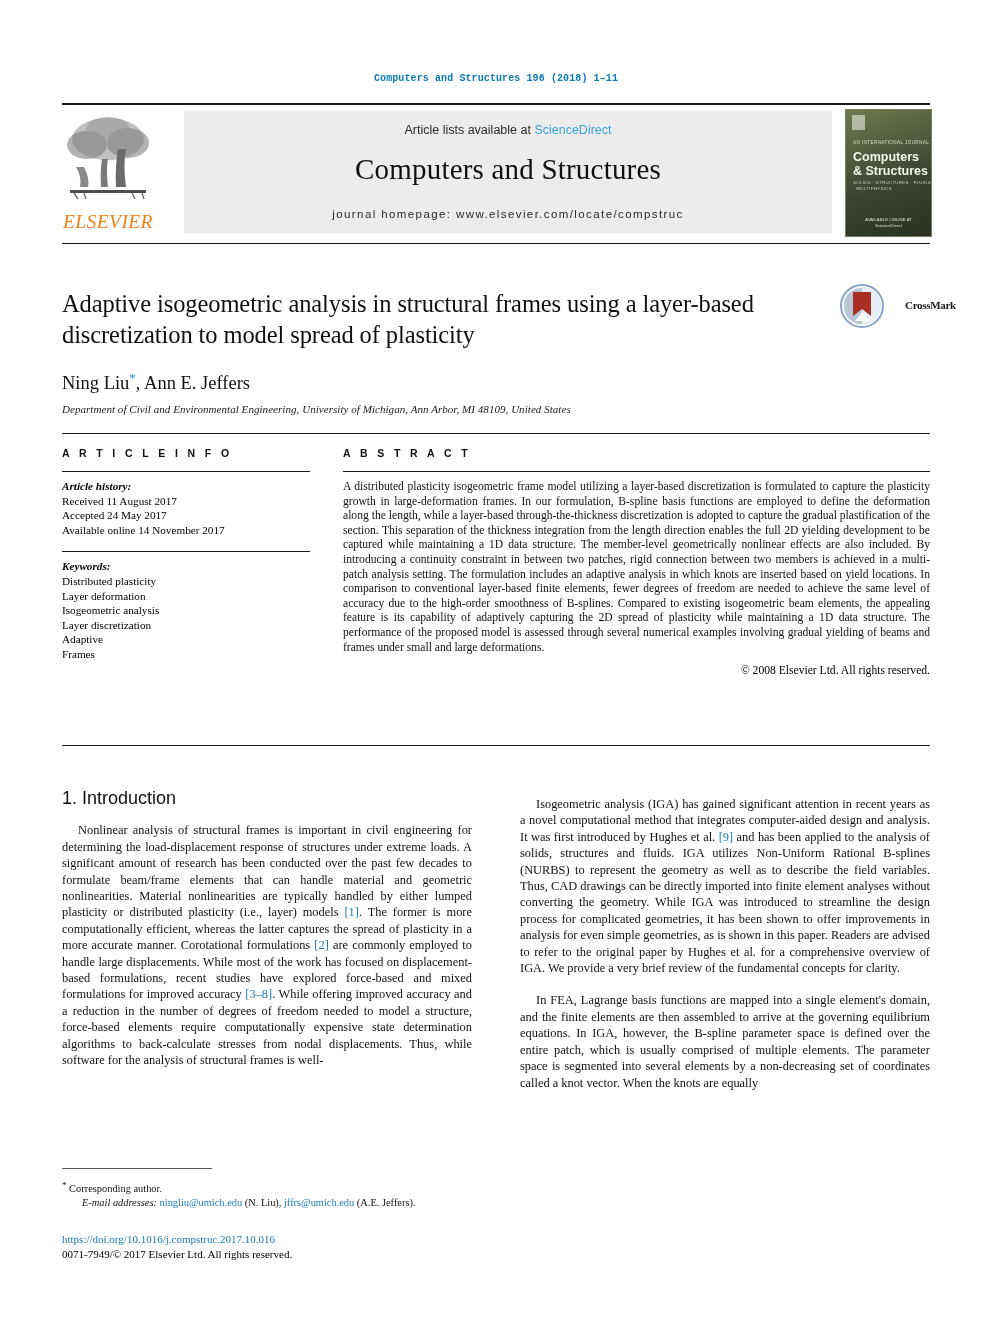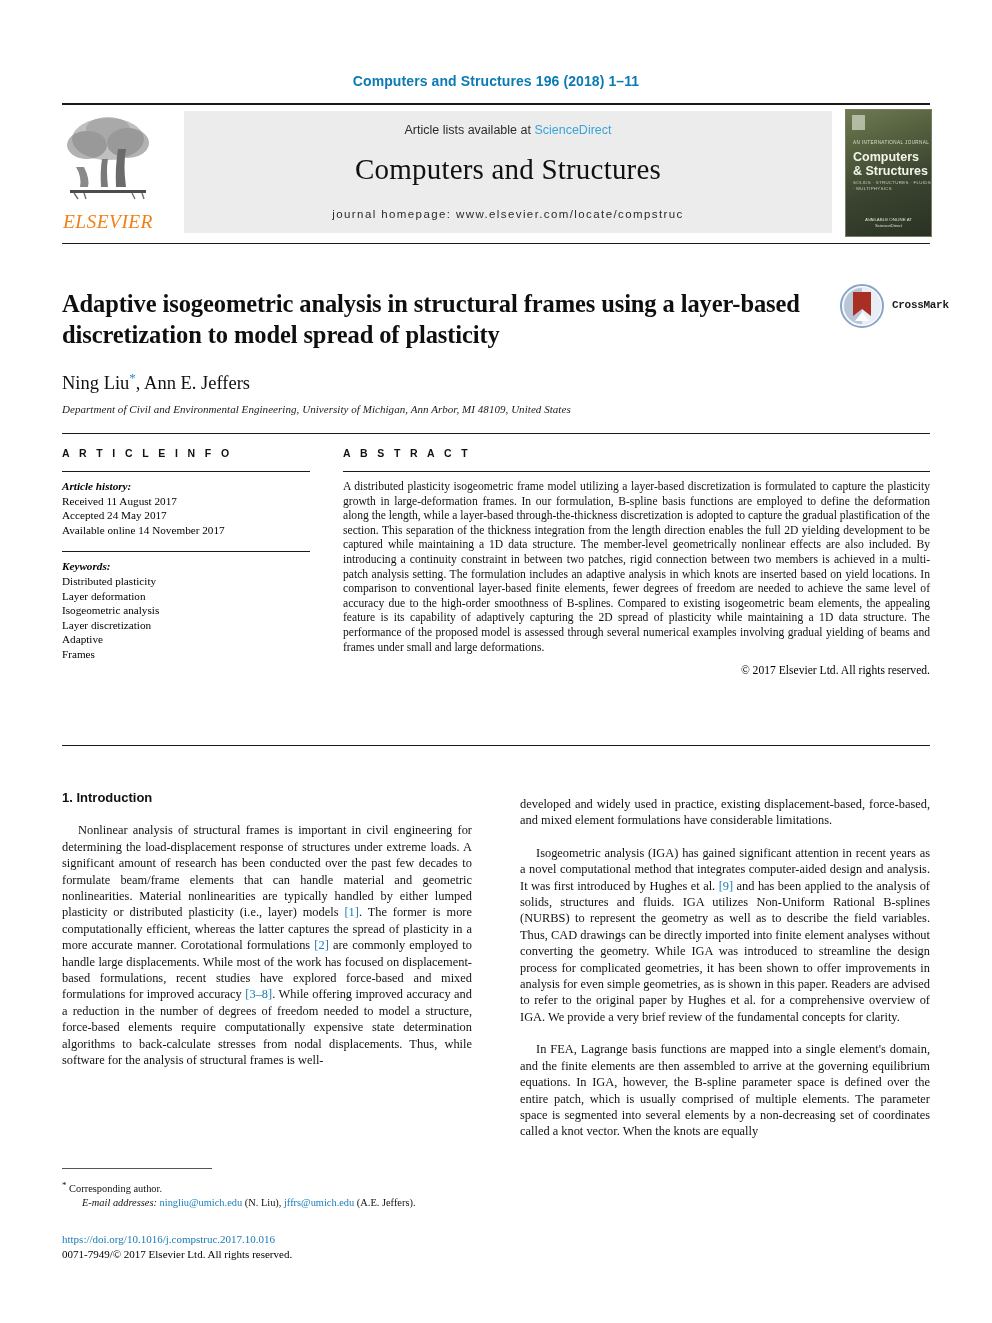--- a/index.html
+++ b/index.html
@@ -21,23 +21,23 @@
     width: 992px;
     height: 1323px;
   }
 
   
   .running-head {
     position: absolute;
     left: 0; top: 73px;
     width: 992px;
     text-align: center;
-    font-family: Liberation Sans, sans-serif;
+    font-family: Liberation Mono, monospace;
     font-weight: bold;
-    font-size: 14px;
+    font-size: 10px;
     color: #0b7ab5;
     letter-spacing: .1px;
   }
 
   
   .masthead {
     position: absolute;
     left: 62px; top: 103px;
     width: 868px;
     border-top: 2.5px solid #1a1a1a;
@@ -155,37 +155,37 @@
     left: 62px; top: 288px;
     width: 868px;
   }
   .paper-title {
     width: 790px;
     font-family: "Liberation Serif", serif;
     font-size: 24.5px;
     line-height: 31px;
     color: #0f0f0f;
     margin: 0;
-    font-weight: bold;
+    font-weight: normal;
     letter-spacing: -.1px;
   }
   .crossmark {
     position: absolute;
     right: -4px; top: -4px;
     width: 94px; height: 46px;
   }
   .cm-badge {
     position: absolute;
     left: 0; top: 0;
     width: 44px; height: 44px;
   }
   .cm-text {
     position: absolute;
-    left: 52px; top: 15px;
-    font-family: Liberation Mono, monospace;
+    left: 65px; top: 15px;
+    font-family: Liberation Serif, serif;
     font-size: 11px;
     font-weight: bold;
     color: #1c1c1c;
     letter-spacing: -.3px;
   }
   .authors {
     margin-top: 20px;
     font-family: "Liberation Serif", serif;
     font-size: 18.5px;
     color: #111;
@@ -257,22 +257,22 @@
     width: 410px;
     font-size: 12.4px;
     line-height: 16.4px;
     text-align: justify;
     color: #111;
   }
   .col-left { left: 62px; }
   .col-right { left: 520px; top: 796px; }
   .h2 {
     font-family: "Liberation Sans", sans-serif;
-    font-size: 13px;
-    font-weight: bold;
+    font-size: 18px;
+    font-weight: normal;
     color: #111;
     margin: 0 0 16px 0;
   }
   .para { margin: 0; text-indent: 16px; }
   .para + .para { margin-top: 16px; }
   a.ref, .ref {
     color: #1a7bb9;
     text-decoration: none;
   }
 
@@ -396,35 +396,34 @@
       <div class="info-line">Layer discretization</div>
       <div class="info-line">Adaptive</div>
       <div class="info-line">Frames</div>
     </div>
   </div>
 
   <div class="abs-col">
     <div class="sec-head">A B S T R A C T</div>
     <div class="abstract-rule"></div>
     <div class="abstract-body">A distributed plasticity isogeometric frame model utilizing a layer-based discretization is formulated to capture the plasticity growth in large-deformation frames. In our formulation, B-spline basis functions are employed to define the deformation along the length, while a layer-based through-the-thickness discretization is adopted to capture the gradual plastification of the section. This separation of the thickness integration from the length direction enables the full 2D yielding development to be captured while maintaining a 1D data structure. The member-level geometrically nonlinear effects are also included. By introducing a continuity constraint in between two patches, rigid connection between two members is achieved in a multi-patch analysis setting. The formulation includes an adaptive analysis in which knots are inserted based on yield locations. In comparison to conventional layer-based finite elements, fewer degrees of freedom are needed to achieve the same level of accuracy due to the high-order smoothness of B-splines. Compared to existing isogeometric beam elements, the appealing feature is its capability of adaptively capturing the 2D spread of plasticity while maintaining a 1D data structure. The performance of the proposed model is assessed through several numerical examples involving gradual yielding of beams and frames under small and large deformations.</div>
-    <div class="copyright">© 2017 Elsevier Ltd. All rights reserved.</div>
+    <div class="copyright">© 2008 Elsevier Ltd. All rights reserved.</div>
   </div>
 
   <div class="info-rule-bottom"></div>
 
   <div class="col col-left">
     <h2 class="h2">1. Introduction</h2>
     <div id="left-paras">
         <p class="para"><span>Nonlinear analysis of structural frames is important in civil engineering for determining the load-displacement response of structures under extreme loads. A significant amount of research has been conducted over the past few decades to formulate beam/frame elements that can handle material and geometric nonlinearities. Material nonlinearities are typically handled by either lumped plasticity or distributed plasticity (i.e., layer) models </span><span class="ref">[1]</span><span>. The former is more computationally efficient, whereas the latter captures the spread of plasticity in a more accurate manner. Corotational formulations </span><span class="ref">[2]</span><span> are commonly employed to handle large displacements. While most of the work has focused on displacement-based formulations, recent studies have explored force-based and mixed formulations for improved accuracy </span><span class="ref">[3–8]</span><span>. While offering improved accuracy and a reduction in the number of degrees of freedom needed to model a structure, force-based elements require computationally expensive state determination algorithms to back-calculate stresses from nodal displacements. Thus, while software for the analysis of structural frames is well-</span></p>
       </div>
   </div>
 
   <div class="col col-right">
     <div id="right-paras">
-        <p class="para" style="text-indent: 0px;"><span>developed and widely used in practice, existing displacement-based, force-based, and mixed element formulations have considerable limitations.</span></p>
         <p class="para"><span>Isogeometric analysis (IGA) has gained significant attention in recent years as a novel computational method that integrates computer-aided design and analysis. It was first introduced by Hughes et al. </span><span class="ref">[9]</span><span> and has been applied to the analysis of solids, structures and fluids. IGA utilizes Non-Uniform Rational B-splines (NURBS) to represent the geometry as well as to describe the field variables. Thus, CAD drawings can be directly imported into finite element analyses without converting the geometry. While IGA was introduced to streamline the design process for complicated geometries, it has been shown to offer improvements in analysis for even simple geometries, as is shown in this paper. Readers are advised to refer to the original paper by Hughes et al. for a comprehensive overview of IGA. We provide a very brief review of the fundamental concepts for clarity.</span></p>
         <p class="para"><span>In FEA, Lagrange basis functions are mapped into a single element's domain, and the finite elements are then assembled to arrive at the governing equilibrium equations. In IGA, however, the B-spline parameter space is defined over the entire patch, which is usually comprised of multiple elements. The parameter space is segmented into several elements by a non-decreasing set of coordinates called a knot vector. When the knots are equally</span></p>
       </div>
   </div>
 
   <div class="foot-rule"></div>
   <div class="footnotes">
     <div>
       <span class="fn-star">*</span>
       <span>Corresponding author.</span>

